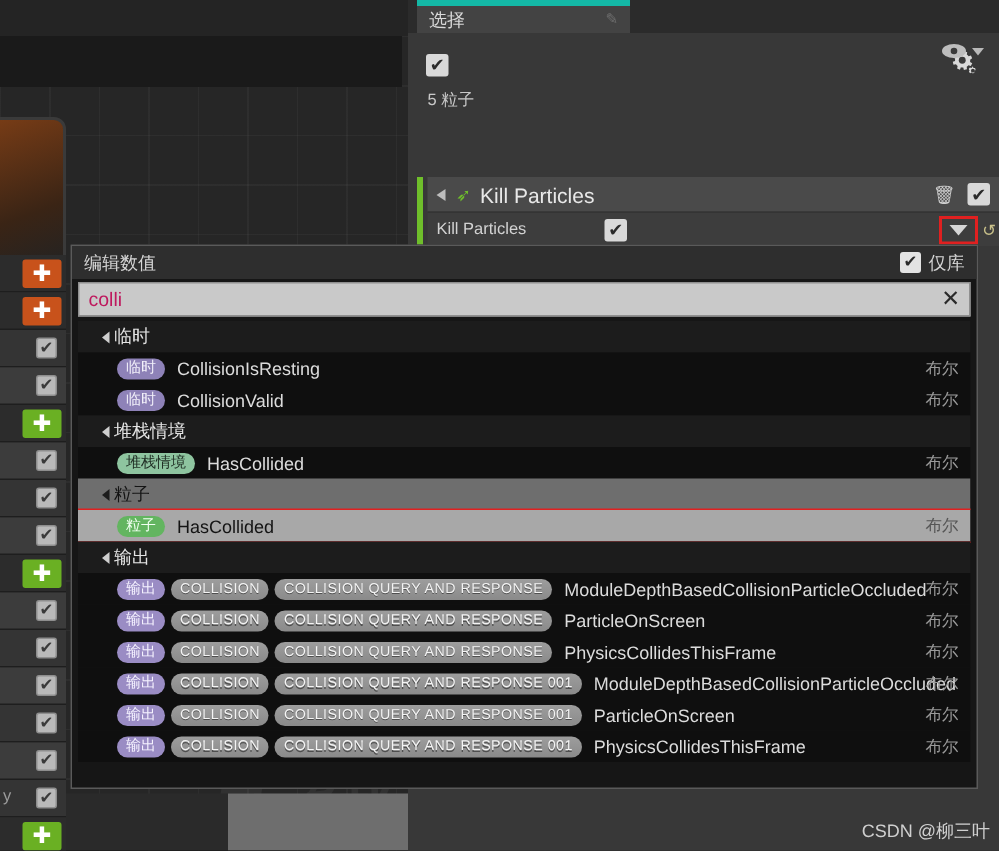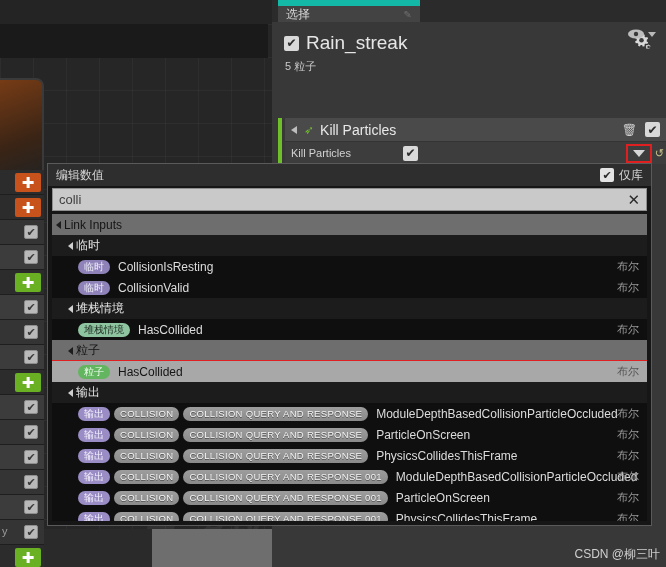--- a/index.html
+++ b/index.html
@@ -81,21 +81,21 @@
   }
 
   
   .sel-panel {
     position: absolute; left: 272px; top: 0; width: 394px; height: 567px;
     background: #383838;
   }
   .tabstrip { position: relative; height: 22px; background: #2b2b2b; }
   .tab {
     position: absolute; left: 6px; top: 0; width: 142px; height: 22px;
-    background: #434343; border-top: 6px solid #14b8a6;
+    background: #434343; border-top: 4px solid #14b8a6;
     display: flex; align-items: center; padding: 0 8px;
   }
   .tab-label { color: #d8d8d8; font-size: 12px; }
   .tab-pin { margin-left: auto; color: #6e6e6e; font-size: 10px; }
 
   .sel-header { position: relative; padding: 10px 12px 0 12px; }
   .sel-title-row { display: flex; align-items: center; }
   .sel-check {
     width: 15px; height: 15px; background: #d9d9d9; border-radius: 2px;
     display: flex; align-items: center; justify-content: center;
@@ -168,21 +168,21 @@
     display: flex; align-items: center; justify-content: center;
     color: #2b2b2b; font-size: 11px; line-height: 1;
   }
   .lib-label { color: #d6d6d6; font-size: 12px; }
 
   .popup-search {
     position: relative; margin: 2px 4px 0 4px; height: 23px;
     background: #c9c9c9; border: 1px solid #8f8f8f;
     display: flex; align-items: center; padding: 0 6px;
   }
-  .popup-search .val { color: #404040; font-size: 13px; }
+  .popup-search .val { color: #be185d; font-size: 13px; }
   .popup-search .clear { margin-left: auto; color: #2a2a2a; font-size: 15px; line-height: 1; }
 
   .list { position: absolute; left: 4px; right: 4px; top: 50px; bottom: 4px; overflow: hidden; }
   .lrow {
     position: relative; height: 21px; display: flex; align-items: center;
     padding-left: 6px; background: #0f0f0f;
   }
   .lrow.group0 { background: #6e6e6e; padding-left: 4px; }
   .lrow.group1 { background: #1c1c1c; padding-left: 16px; }
   .lrow.group2 { background: #6e6e6e; padding-left: 16px; }
@@ -303,21 +303,20 @@
     <div class="tabstrip">
       <div class="tab">
         <span class="tab-label">选择</span>
         <span class="tab-pin">✎</span>
       </div>
     </div>
 
     <div class="sel-header">
       <div class="sel-title-row">
         <span class="sel-check">✔</span>
-        <span class="sel-title">Rain_streak</span>
         <span class="gear-icon">
           <svg width="22" height="22" viewBox="0 0 22 22">
             <g fill="#d9d9d9">
               <path d="M8.2 2.2l.5 1.6a5 5 0 0 1 1.6 0l.5-1.6 2 .55-.25 1.65c.45.3.85.68 1.15 1.12l1.6-.5.8 1.85-1.35.95c.07.52.06 1.05-.03 1.56l1.45.8-.95 1.9-1.55-.6c-.33.4-.73.75-1.18 1.02l.15 1.65-2.05.45-.42-1.6a5 5 0 0 1-1.6-.1l-.6 1.55-1.9-.8.35-1.62a5 5 0 0 1-1.1-1.15l-1.65.3-.5-2.02 1.55-.55a5 5 0 0 1 .05-1.58l-1.5-.72.85-1.9 1.6.45c.32-.42.7-.78 1.14-1.07L6.3 2.95z"></path>
               <circle cx="9.5" cy="8.2" r="2.3" fill="#3a3a3a"></circle>
               <path d="M16.6 12.2l.35 1.05 1.1.1.35 1.3-.95.6.2 1.08-1.05.75-.85-.7-1 .45-.82-.95.45-.95-.6-.9.82-1.02 1 .35z"></path>
               <circle cx="16.6" cy="15.1" r="1.3" fill="#3a3a3a"></circle>
             </g>
           </svg>
         </span>
@@ -360,24 +359,20 @@
       <span class="popup-head-right">
         <span class="lib-chk">✔</span>
         <span class="lib-label">仅库</span>
       </span>
     </div>
     <div class="popup-search">
       <span class="val">colli</span>
       <span class="clear">✕</span>
     </div>
     <div class="list" id="list">
-        <div class="lrow group0">
-          <span class="tri"></span>
-          <span class="gname">Link Inputs</span>
-        </div>
         <div class="lrow group1">
           <span class="tri"></span>
           <span class="gname">临时</span>
         </div>
         <div class="lrow item1">
           <span class="badge ns-temp">临时</span>
           <span class="iname">CollisionIsResting</span>
           <span class="ltype">布尔</span>
         </div>
         <div class="lrow item1">

